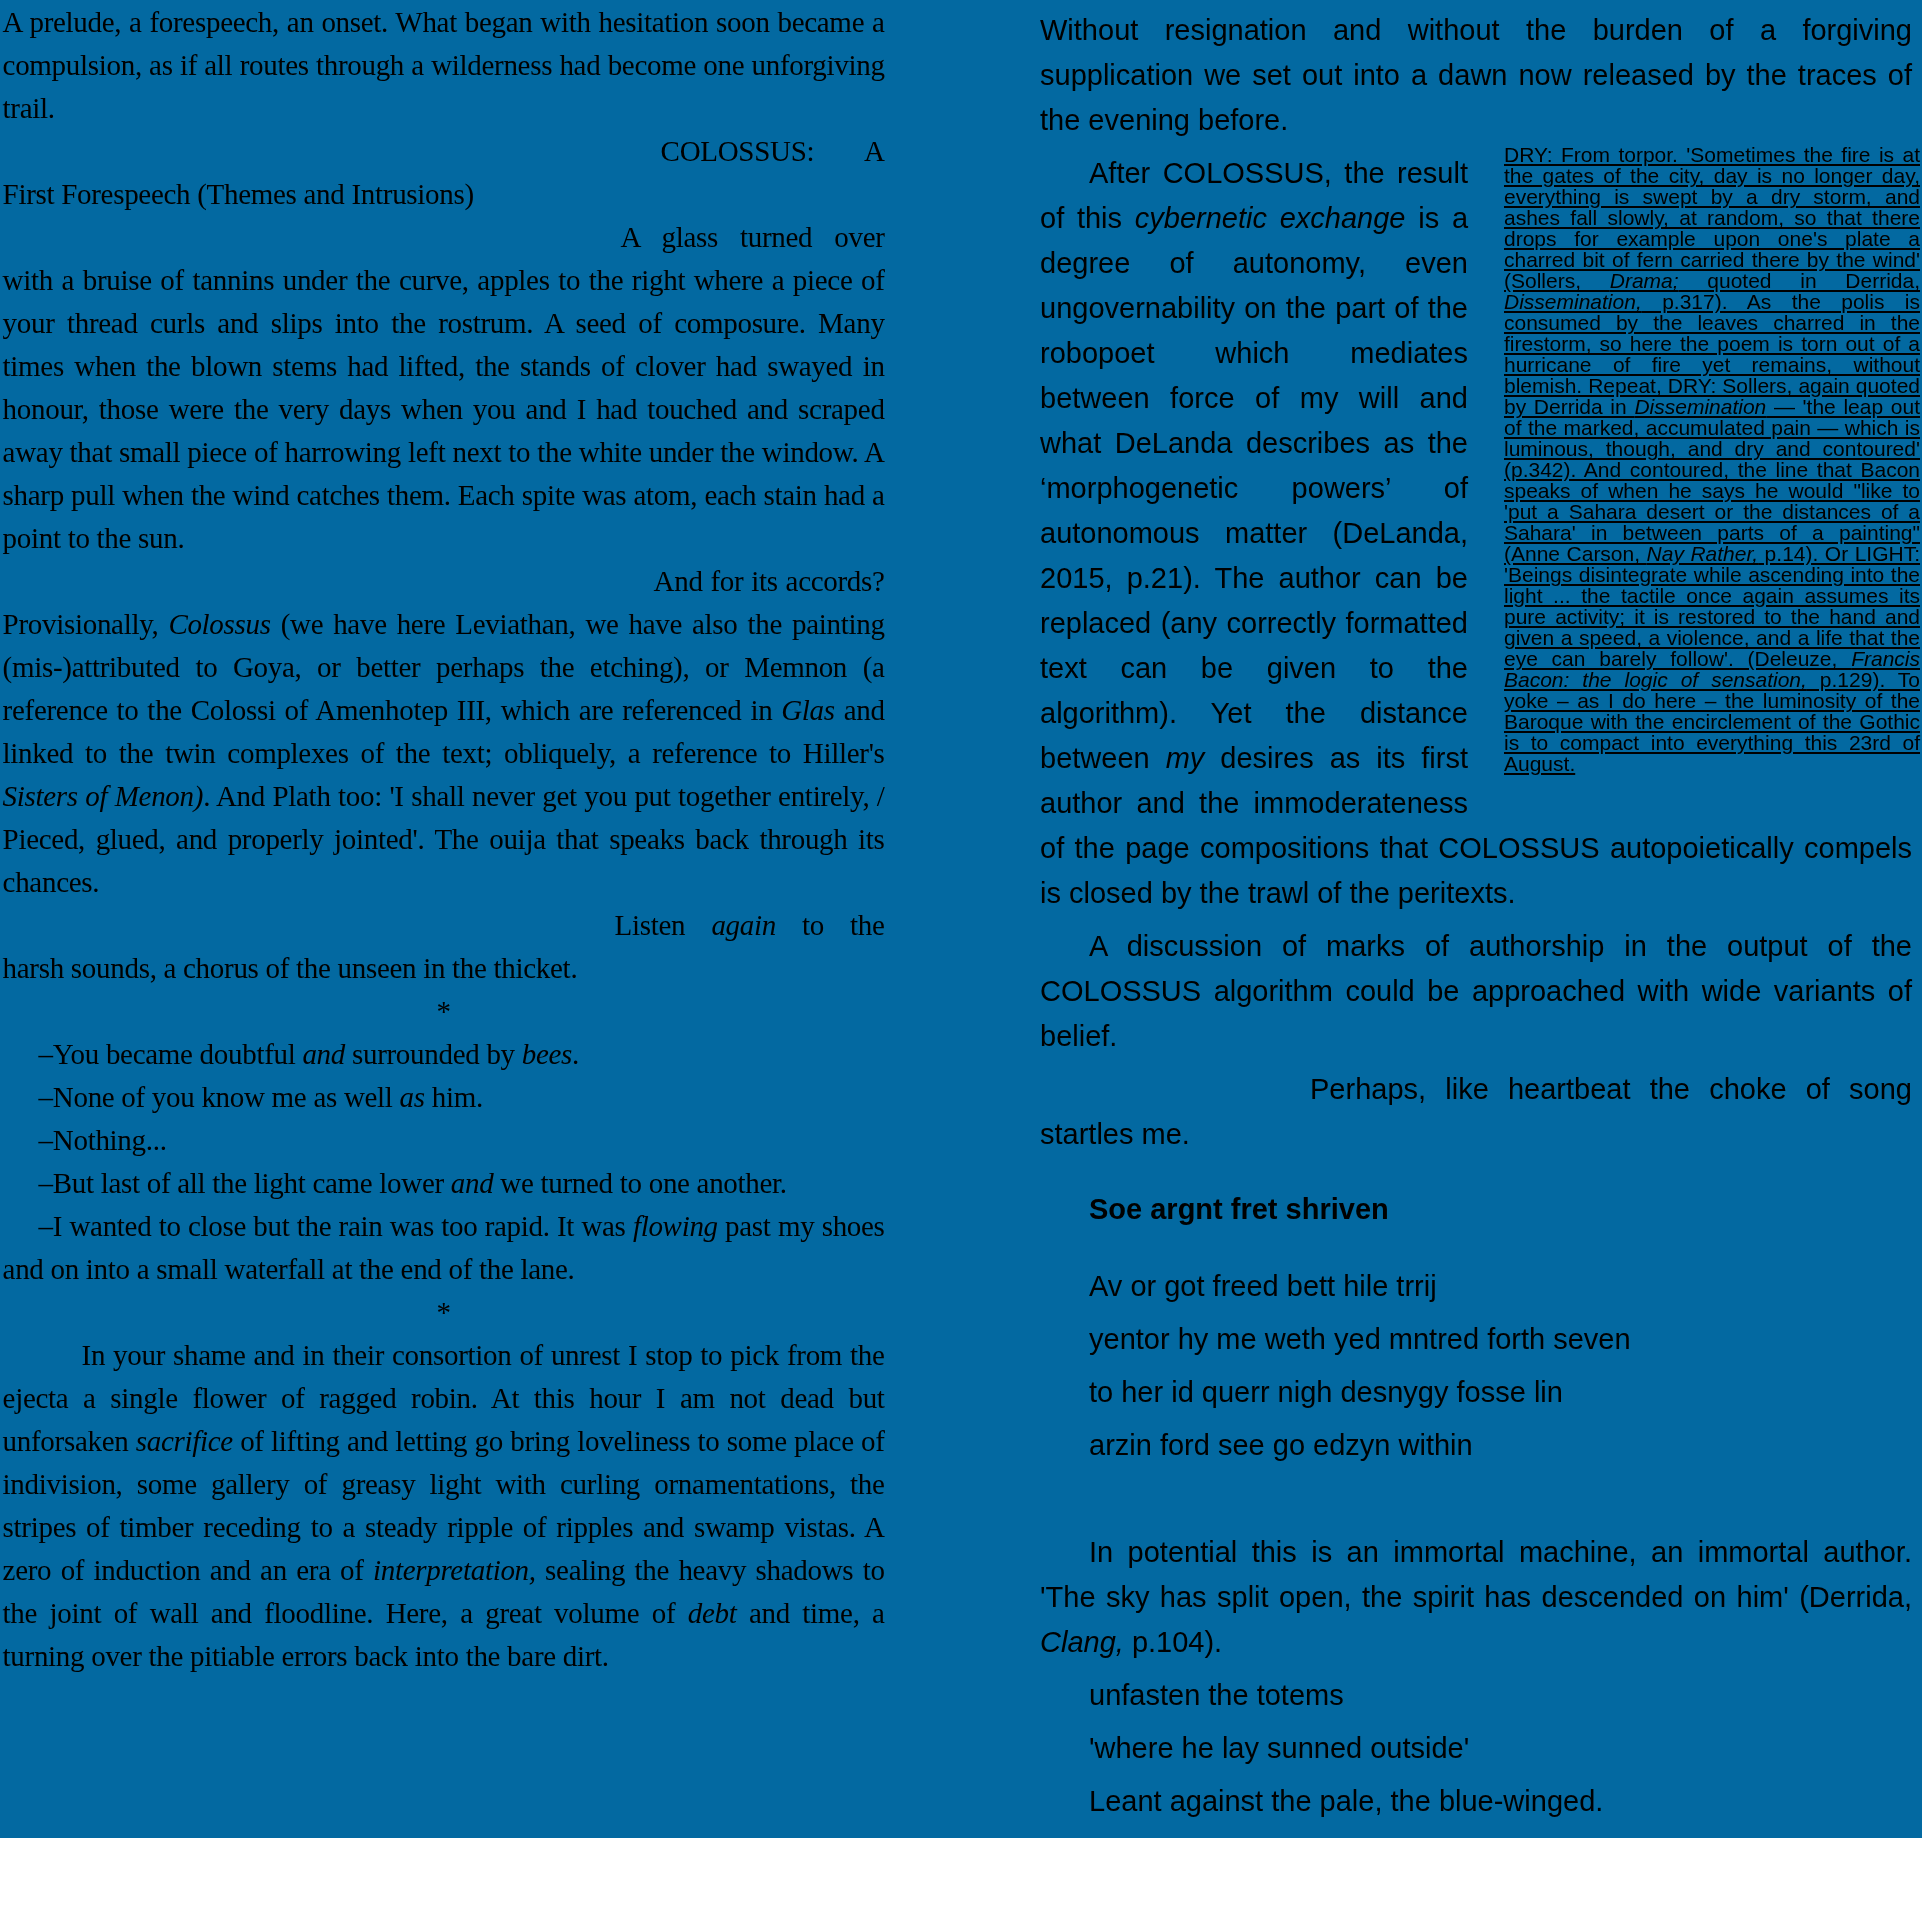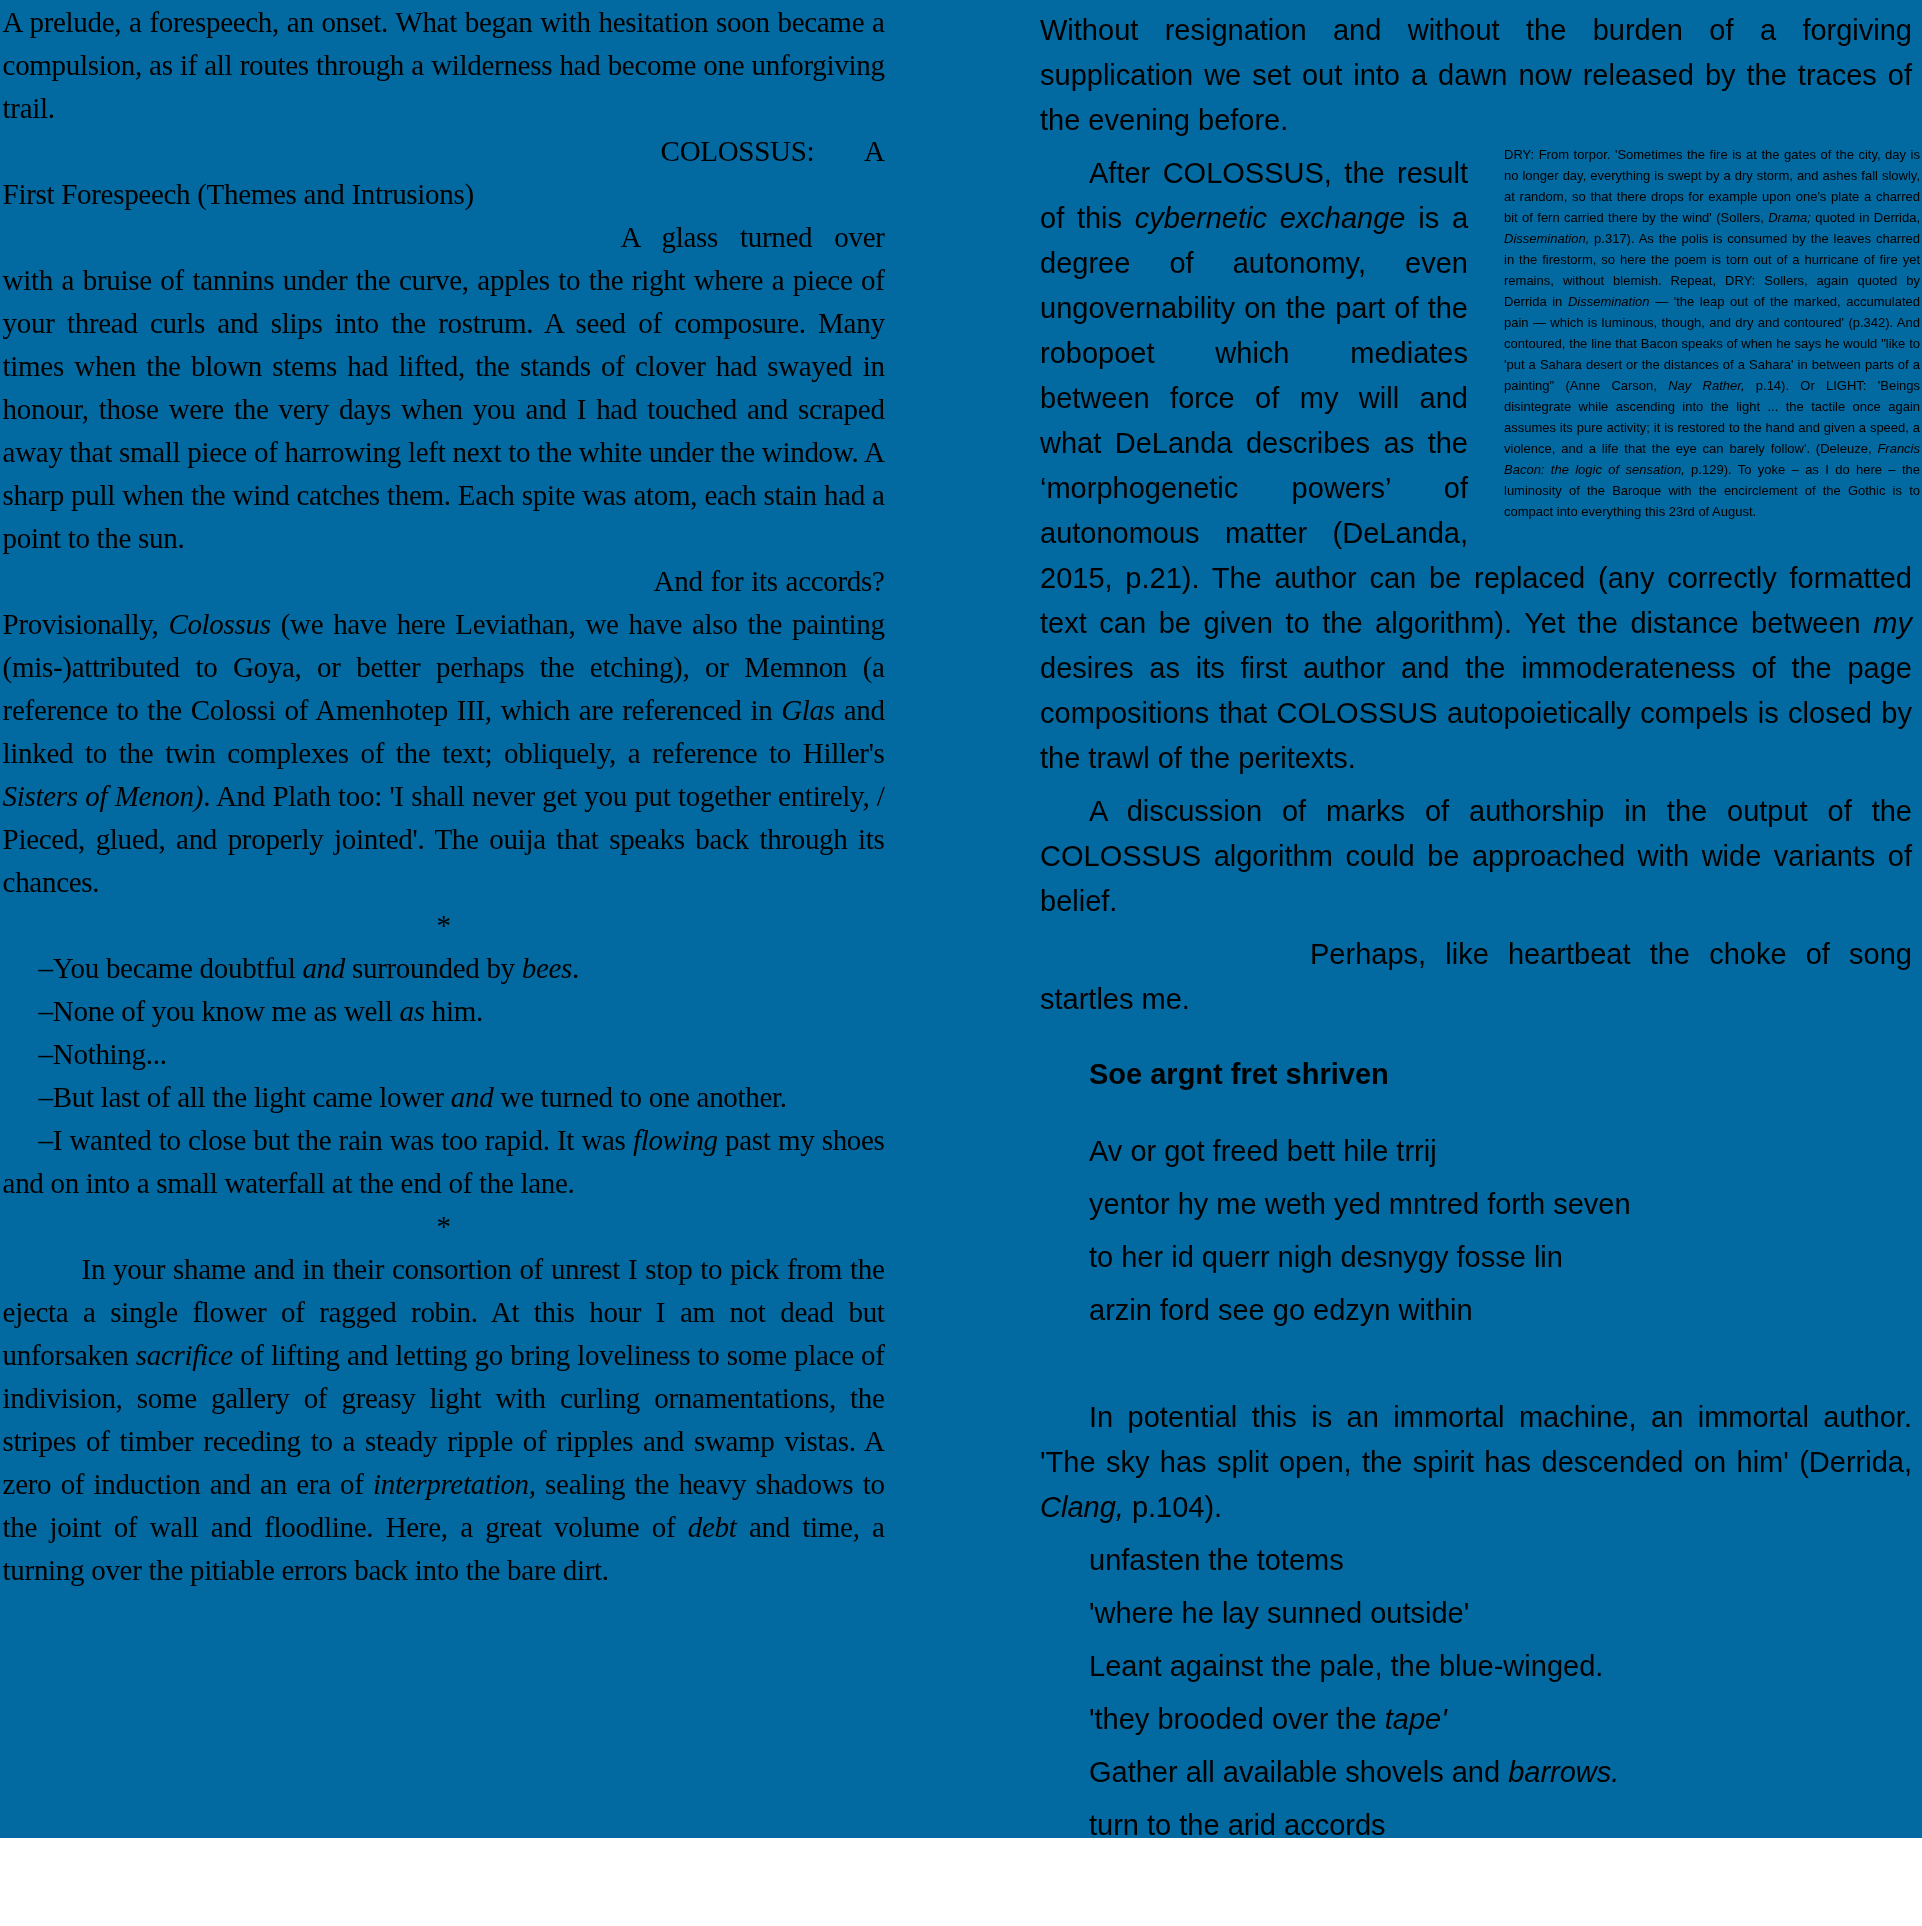--- a/index.html
+++ b/index.html
@@ -33,23 +33,24 @@
     font-size: 29px;
     line-height: 45px;
   }
   .right-col .para { margin: 8px; text-align: justify; }
   
   .sidenote {
     float: right;
     width: 416px;
     margin: -6.6px 0 9.2px 36px;
     font-family: "Liberation Sans", "DejaVu Sans", sans-serif;
-    font-size: 13px;
+    font-size: 21px;
     line-height: 21px;
     text-align: justify;
+    text-decoration: underline;
   }
   
   .t-ind-55   { text-indent: 36px; }
   .t-ind-75   { text-indent: 49px; }
   .t-ind-120  { text-indent: 79px; }
   .t-ind-410  { text-indent: 270px; }
   .t-ind-930  { text-indent: 612px; }
   .t-ind-940  { text-indent: 618px; }
   .t-ind-990  { text-indent: 651px; }
   .t-ind-1000 { text-indent: 658px; }
@@ -78,20 +79,21 @@
 </head>
 <body>
 
 <div class="page">
 
   <div class="left-col">
       <p class="para">A prelude, a forespeech, an onset. What began with hesitation soon became a compulsion, as if all routes through a wilderness had become one unforgiving trail.</p>
       <p class="para t-ind-1000">COLOSSUS: A First Forespeech (Themes and Intrusions)</p>
       <p class="para t-ind-940">A glass turned over with a bruise of tannins under the curve, apples to the right where a piece of your thread curls and slips into the rostrum. A seed of composure. Many times when the blown stems had lifted, the stands of clover had swayed in honour, those were the very days when you and I had touched and scraped away that small piece of harrowing left next to the white under the window. A sharp pull when the wind catches them. Each spite was atom, each stain had a point to the sun.</p>
       <p class="para t-ind-990">And for its accords? Provisionally, <i>Colossus</i> (we have here Leviathan, we have also the painting (mis-)attributed to Goya, or better perhaps the etching), or Memnon (a reference to the Colossi of Amenhotep III, which are referenced in <i>Glas</i> and linked to the twin complexes of the text; obliquely, a reference to Hiller's <i>Sisters of Menon)</i>. And Plath too: 'I shall never get you put together entirely, / Pieced, glued, and properly jointed'. The ouija that speaks back through its chances.</p>
+      <p class="para t-ind-930">Listen <i>again</i> to the harsh sounds, a chorus of the unseen in the thicket.</p>
       <p class="para center">*</p>
       <p class="para t-ind-55">–You became doubtful <i>and</i> surrounded by <i>bees</i>.</p>
       <p class="para t-ind-55">–None of you know me as well <i>as</i> him.</p>
       <p class="para t-ind-55">–Nothing...</p>
       <p class="para t-ind-55">–But last of all the light came lower <i>and</i> we turned to one another.</p>
       <p class="para t-ind-55">–I wanted to close but the rain was too rapid. It was <i>flowing</i> past my shoes and on into a small waterfall at the end of the lane.</p>
       <p class="para center">*</p>
       <p class="para t-ind-120">In your shame and in their consortion of unrest I stop to pick from the ejecta a single flower of ragged robin. At this hour I am not dead but unforsaken <i>sacrifice</i> of lifting and letting go bring loveliness to some place of indivision, some gallery of greasy light with curling ornamentations, the stripes of timber receding to a steady ripple of ripples and swamp vistas. A zero of induction and an era of <i>interpretation,</i> sealing the heavy shadows to the joint of wall and floodline. Here, a great volume of <i>debt</i> and time, a turning over the pitiable errors back into the bare dirt.</p>
     </div>
 

